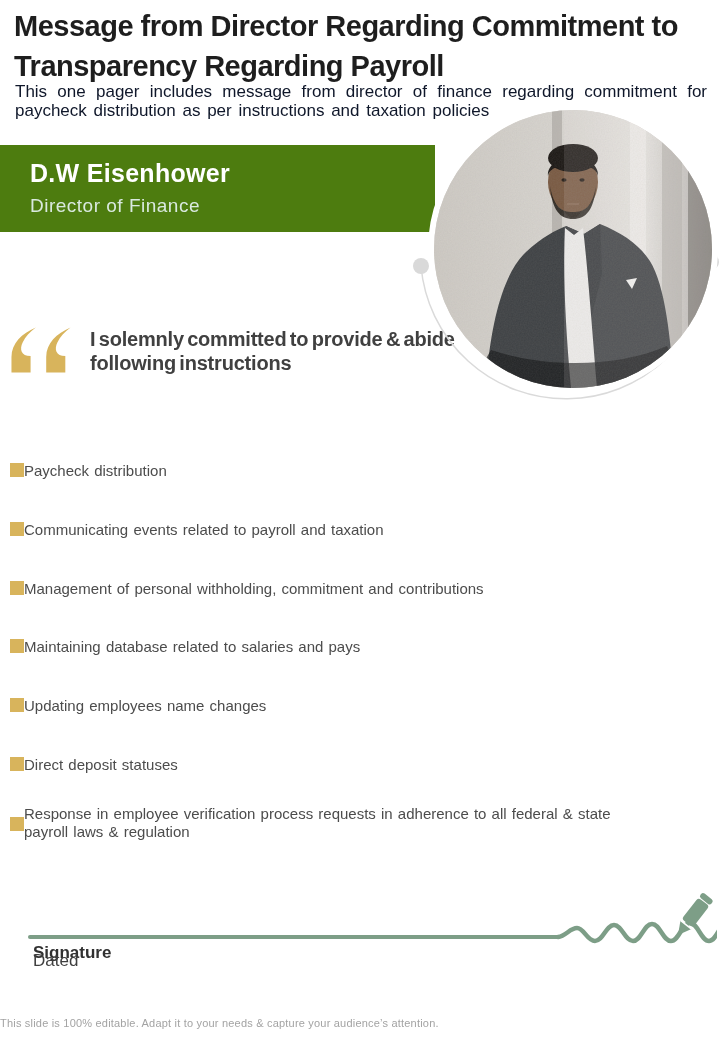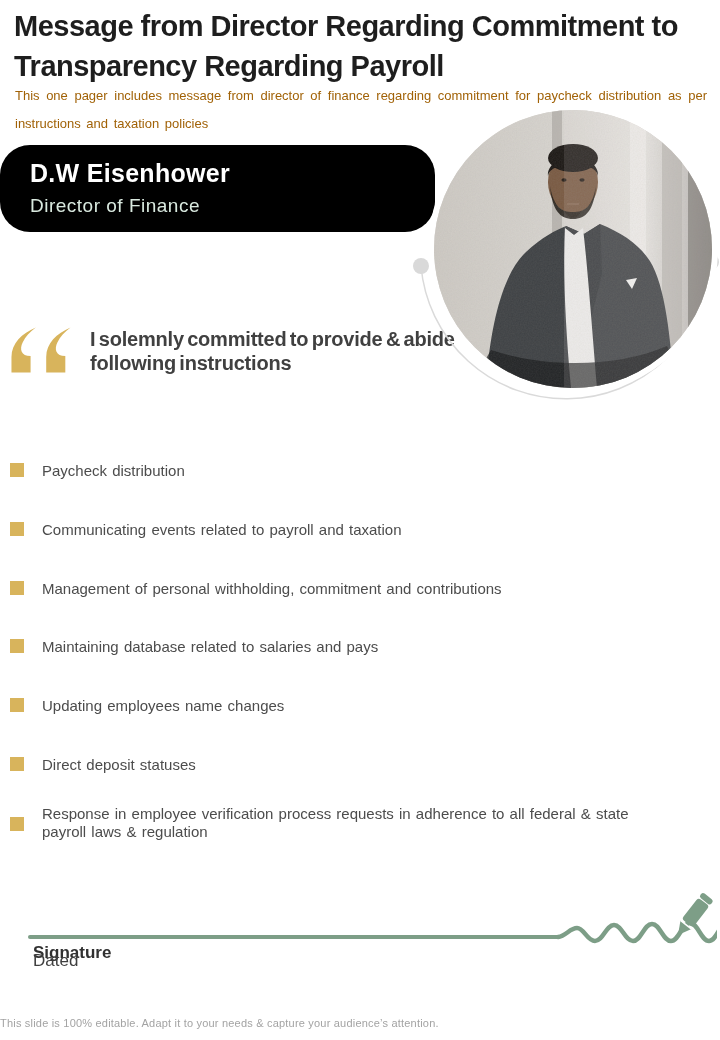--- a/index.html
+++ b/index.html
@@ -10,31 +10,30 @@
     -webkit-font-smoothing:antialiased;
   }
   
   .page-title{
     position:absolute;left:14px;top:6px;width:700px;
     font-size:29px;font-weight:bold;line-height:40px;
     letter-spacing:-0.5px;color:#1e1e1e;
   }
   .page-subtitle{
     position:absolute;left:15px;top:82px;width:692px;
-    font-size:13px;line-height:28px;color:#a16207;
+    font-size:17px;line-height:19px;color:#0f172a;
     text-align:justify;word-spacing:2px;
   }
   
   .decor-arc{position:absolute;left:0;top:0;width:720px;height:430px;z-index:1;}
   
   .director-banner{
     position:absolute;left:0;top:145px;width:435px;height:87px;
-    background:#000000;z-index:2;box-sizing:border-box;
+    background:#4d7c0f;z-index:2;box-sizing:border-box;
     padding:14px 0 0 30px;
-    border-radius:30px;
   }
   .director-name{
     font-size:25px;font-weight:bold;color:#ffffff;letter-spacing:0.3px;
   }
   .director-role{
     font-size:19px;color:#d9e9df;margin-top:7px;letter-spacing:0.5px;
   }
   
   .director-photo{
     position:absolute;left:428px;top:104px;width:278px;height:278px;
@@ -48,21 +47,21 @@
     position:absolute;left:90px;top:327px;width:420px;
     font-size:20px;font-weight:bold;line-height:24px;color:#404040;
     letter-spacing:-0.2px;word-spacing:-2px;
   }
   
   .bullet-row{position:absolute;left:10px;width:640px;display:flex;align-items:flex-start;}
   .bullet-row .sq{
     width:14px;height:14px;background:#d8b45c;flex:none;margin-top:1px;
   }
   .bullet-row .txt{
-    margin-left:18px;font-size:15px;line-height:18px;color:#4c4c4c;width:592px;
+    margin-left:0;font-size:15px;line-height:18px;color:#4c4c4c;width:592px;
     word-spacing:1px;
   }
   .row-0{top:462px}.row-1{top:521px}.row-2{top:580px}
   .row-3{top:638px}.row-4{top:697px}.row-5{top:756px}.row-6{top:805px}
   .row-6 .sq{margin-top:12px;}
   
   .signature-label{
     position:absolute;left:33px;top:906px;
     font-size:17px;font-weight:bold;color:#313131;margin-top:37px;
   }

